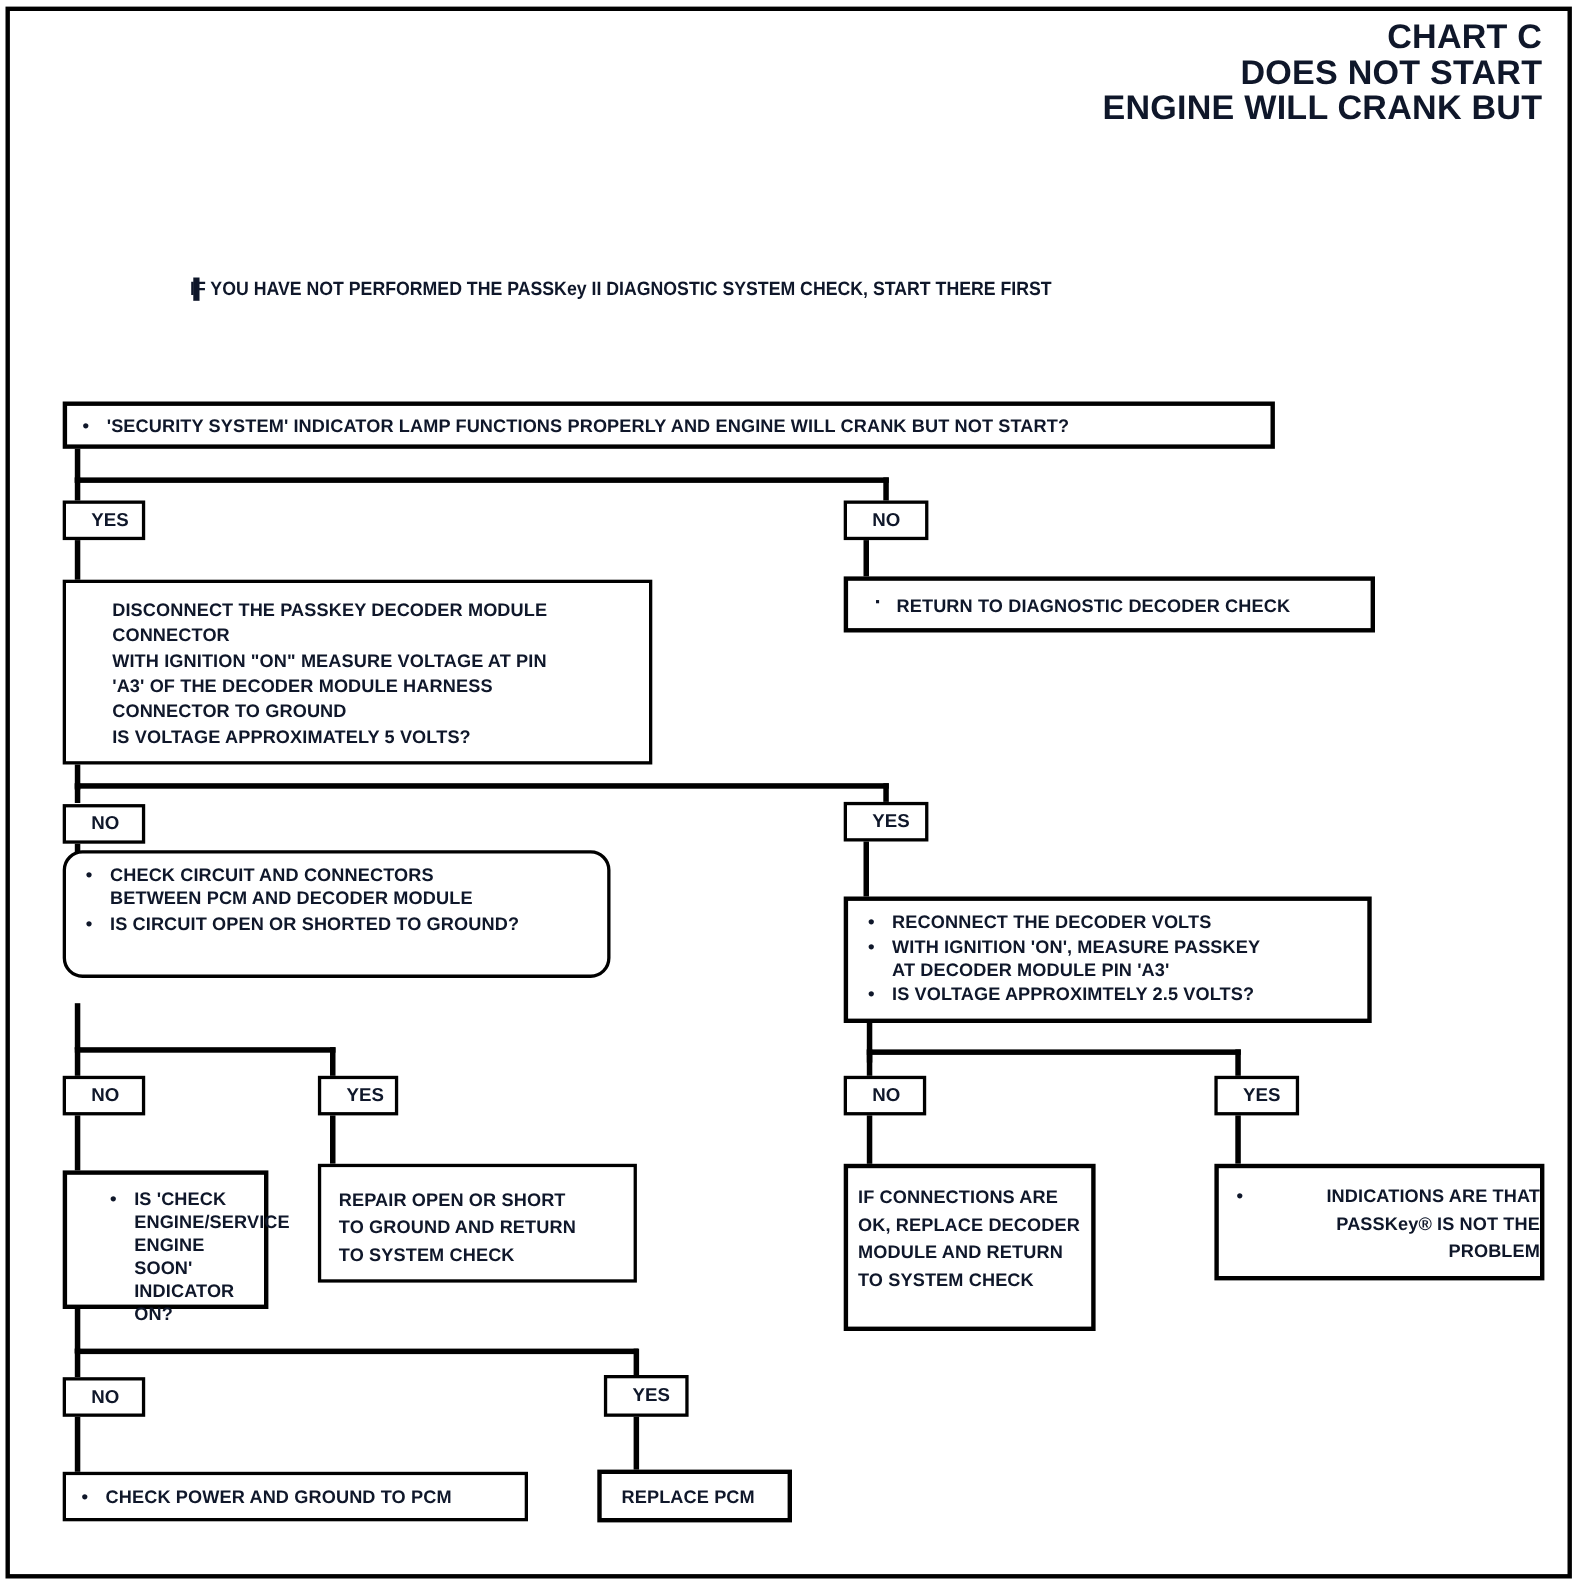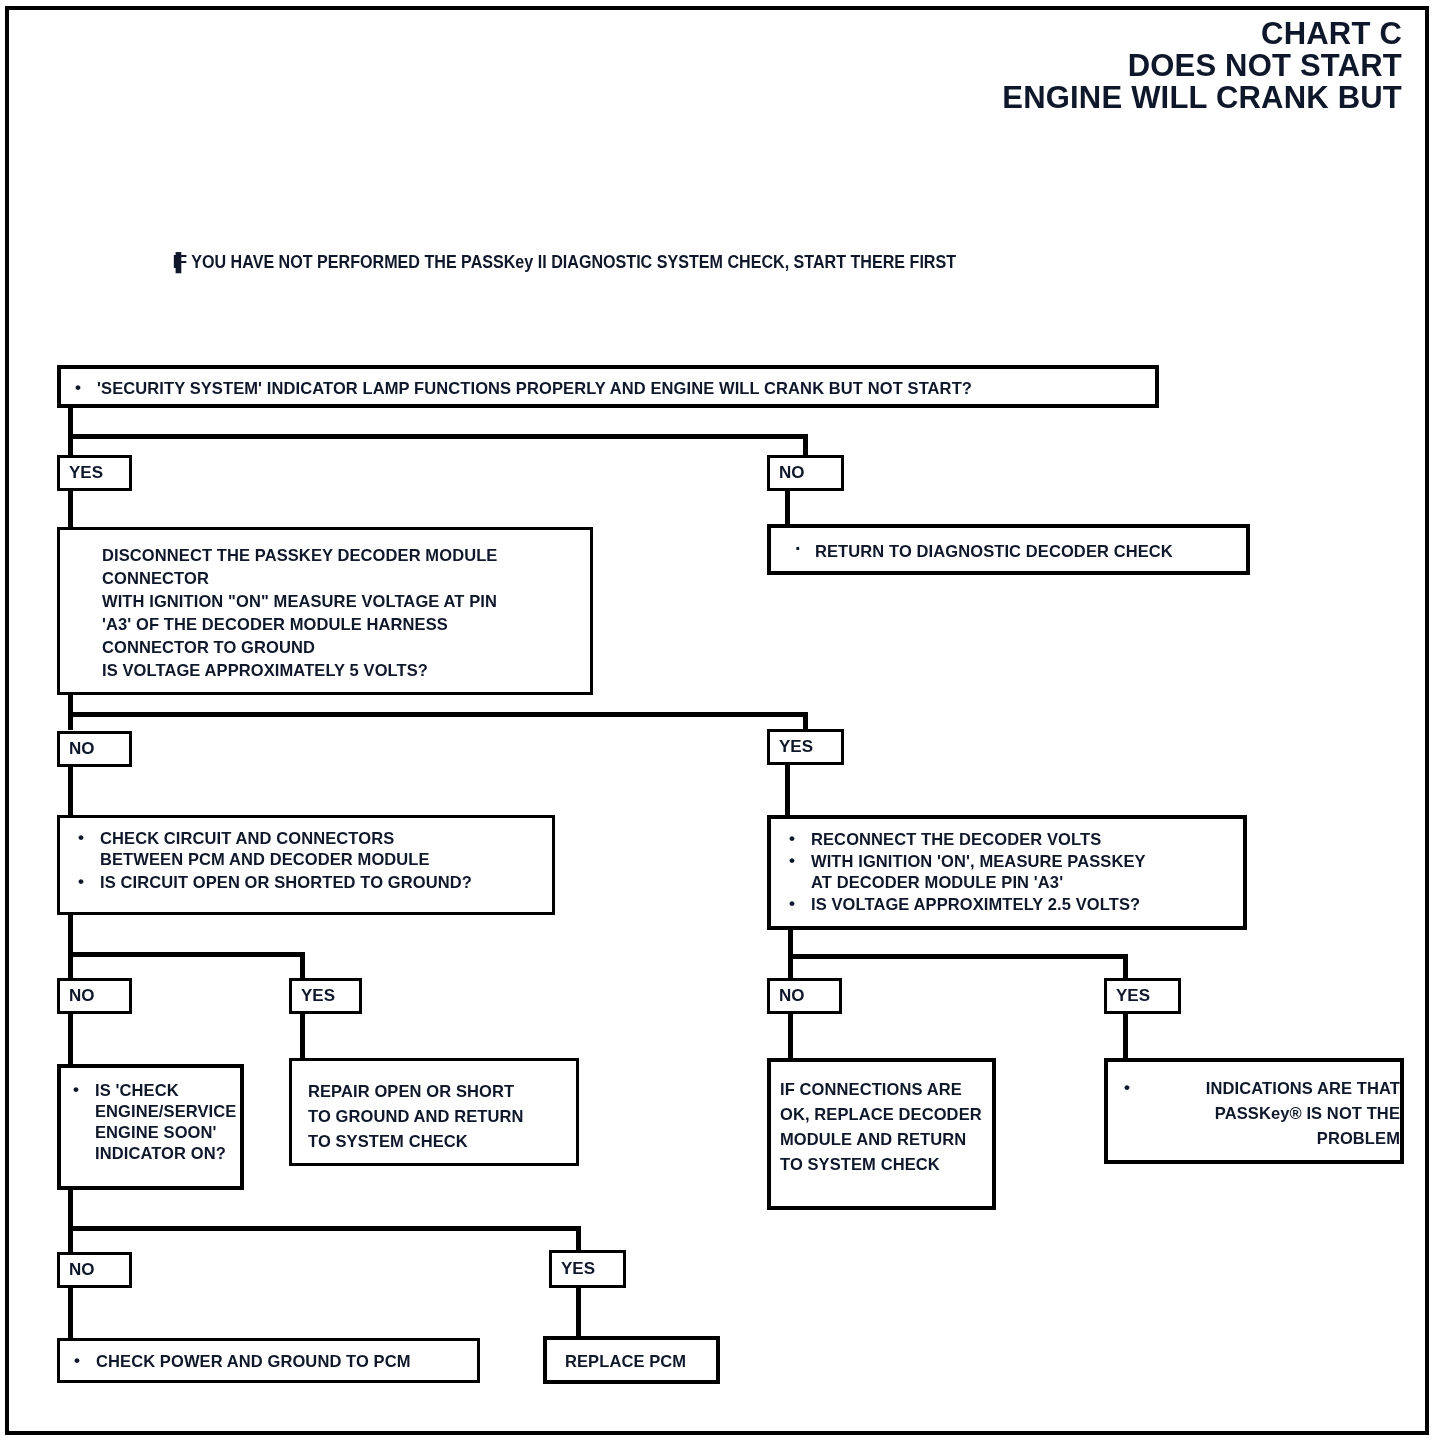--- a/index.html
+++ b/index.html
@@ -99,21 +99,21 @@
   
   .tag {
     position: absolute;
     box-sizing: border-box;
     border: 3px solid #000000;
     background: #ffffff;
     font-weight: bold;
     font-size: 17px;
     display: flex;
     align-items: center;
-    padding-left: 9px;
+    padding-left: 23px;
     z-index: 4;
   }
 
   
   .ln {
     position: absolute;
     background: #000000;
     z-index: 1;
   }
 </style>
@@ -203,21 +203,21 @@
   </div>
 
   <div class="tag" style="left:57px; top:731px; width:75px; height:36px;">
     <span>NO</span>
   </div>
 
   <div class="tag" style="left:767px; top:729px; width:77px; height:36px;">
     <span>YES</span>
   </div>
 
-  <div class="box" style="left:57px; top:815px; width:498px; height:100px;">
+  <div class="box" style="left:57px; top:773px; width:498px; height:116px;border-radius:18px;">
     <div class="box-inner bl" style="margin:10px 0 0 14px;">CHECK CIRCUIT AND CONNECTORS
 BETWEEN PCM AND DECODER MODULE</div>
     <div class="box-inner bl" style="margin:2px 0 0 14px;">IS CIRCUIT OPEN OR SHORTED TO GROUND?</div>
   </div>
 
   <div class="box thick" style="left:767px; top:815px; width:480px; height:115px;">
     <div class="box-inner bl" style="margin:10px 0 0 14px;">RECONNECT THE DECODER VOLTS</div>
     <div class="box-inner bl" style="margin:1px 0 0 14px;">WITH IGNITION 'ON', MEASURE PASSKEY
 AT DECODER MODULE PIN 'A3'</div>
     <div class="box-inner bl" style="margin:1px 0 0 14px;">IS VOLTAGE APPROXIMTELY 2.5 VOLTS?</div>
@@ -232,21 +232,21 @@
   </div>
 
   <div class="tag" style="left:767px; top:978px; width:75px; height:36px;">
     <span>NO</span>
   </div>
 
   <div class="tag" style="left:1104px; top:978px; width:77px; height:36px;">
     <span>YES</span>
   </div>
 
-  <div class="box thick" style="left:57px; top:1064px; width:187px; height:126px;">
+  <div class="box thick" style="left:57px; top:1064px; width:187px; height:126px;padding-left:27px;">
     <div class="box-inner bl" style="margin:12px 0 0 8px;">IS 'CHECK
 ENGINE/SERVICE
 ENGINE SOON'
 INDICATOR ON?</div>
   </div>
 
   <div class="box" style="left:289px; top:1058px; width:290px; height:108px;">
     <div class="box-inner nb" style="margin:18px 14px 0 16px; line-height:25px;">REPAIR OPEN OR SHORT
 TO GROUND AND RETURN
 TO SYSTEM CHECK</div>

